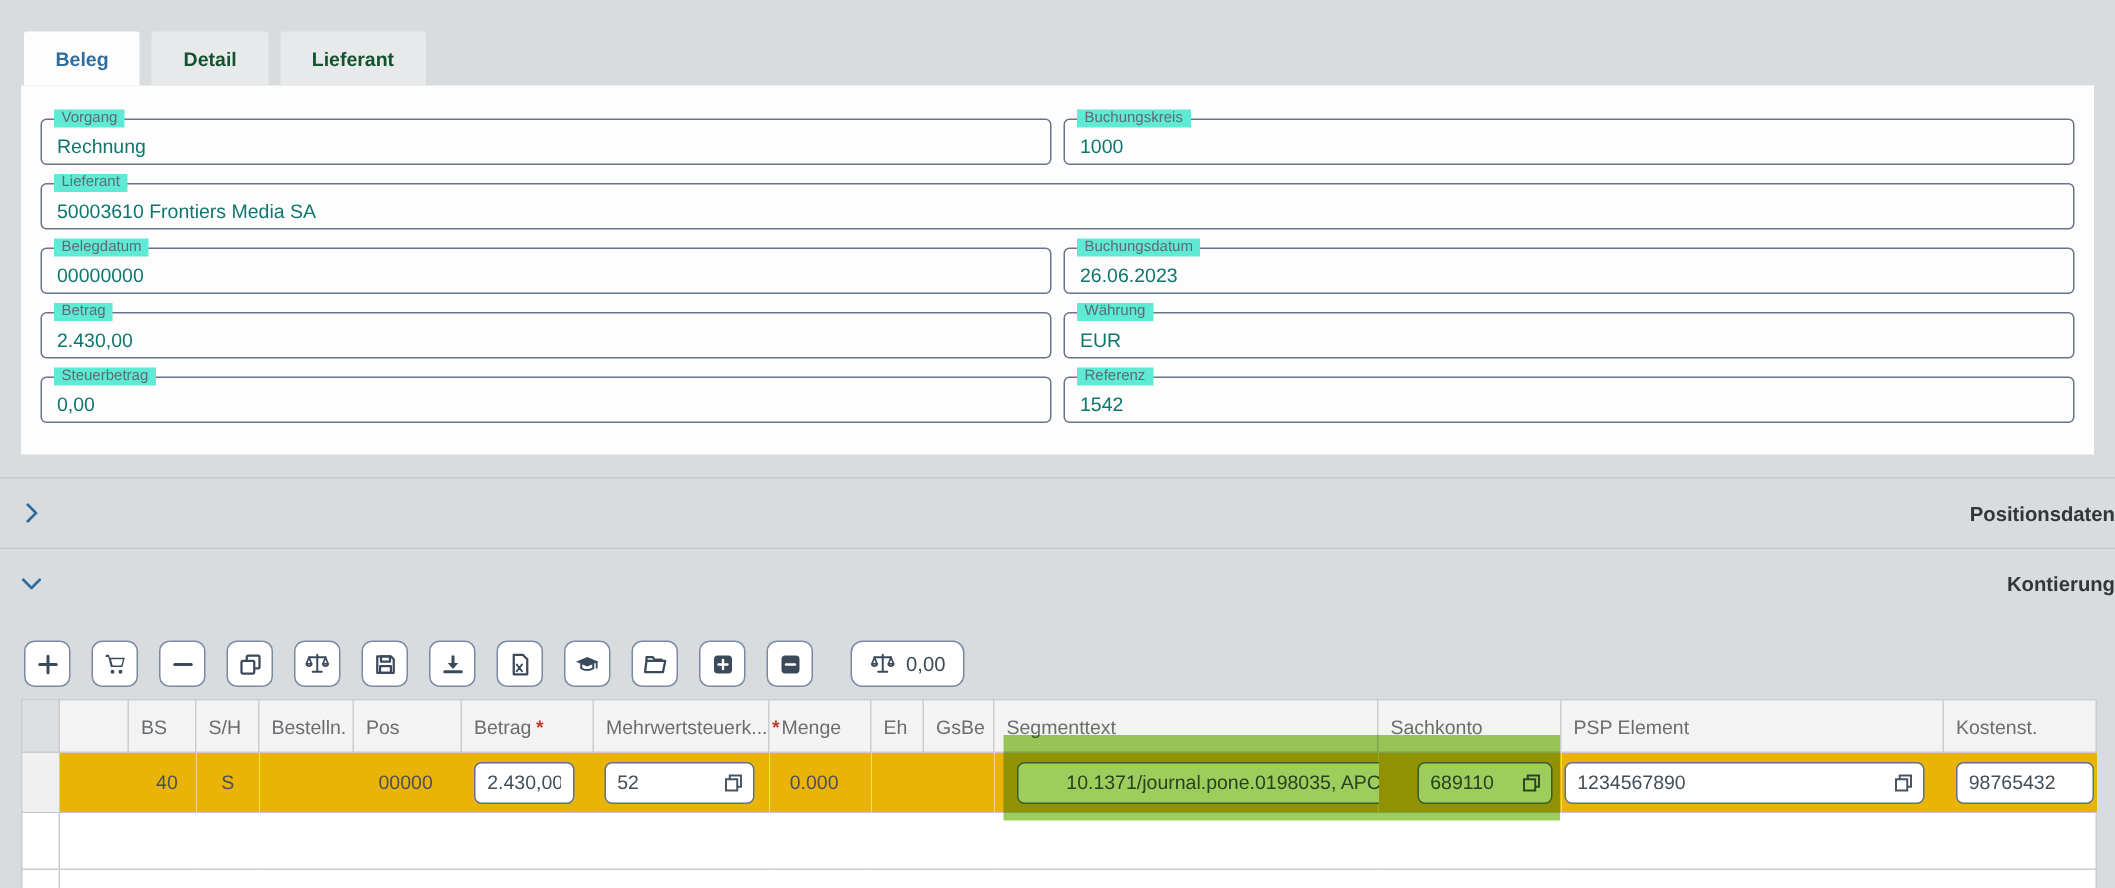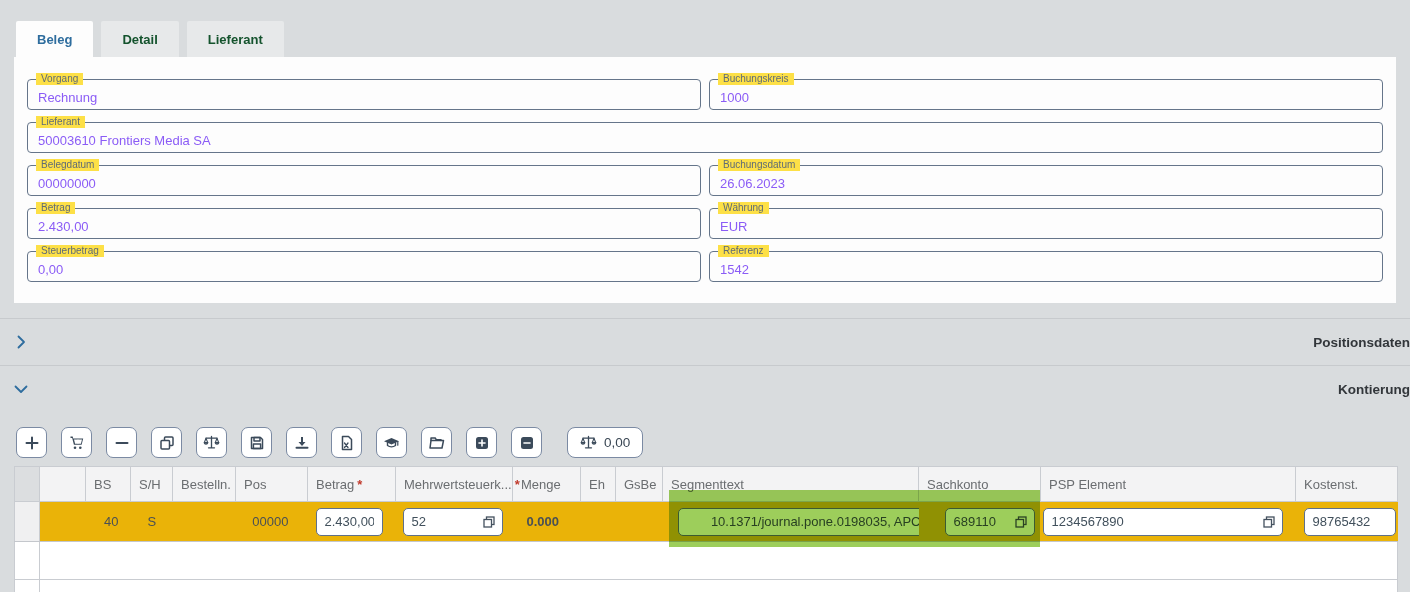--- a/index.html
+++ b/index.html
@@ -20,26 +20,26 @@
   }
   .tab.active { background: #fdfdfd; color: #2e6d9e; }
 
   
   .panel { margin: 0 14px; background: #fdfdfd; padding: 22px 13px 21px 13px; }
   .form-grid { display: grid; grid-template-columns: 1fr 1fr; column-gap: 8px; row-gap: 12px; }
   .fld { position: relative; height: 31px; border: 1px solid #65758a; border-radius: 4px; background: #fdfdfd; }
   .fld.full { grid-column: 1 / span 2; }
   .fld > label {
     position: absolute; top: -7px; left: 8px; padding: 0 5px;
-    font-size: 10px; color: #5f6b76; background: #fde047; line-height: 12px; white-space: nowrap;
+    font-size: 10px; color: #5f6b76; background: #5eead4; line-height: 12px; white-space: nowrap;
   }
   .fld > input {
     width: 100%; height: 100%; border: none; outline: none; background: transparent;
     padding: 6px 10px 0 10px; font-family: "Liberation Sans", sans-serif;
-    font-size: 13px; color: #8b5cf6;
+    font-size: 13px; color: #0f766e;
   }
 
   
   .divider { height: 1px; background: #c7cacd; }
   .divider.first { margin-top: 15px; }
   .section-header { display: flex; align-items: center; height: 46px; padding-left: 13px; cursor: pointer; justify-content: space-between; }
   .section-header .chev { width: 16px; height: 16px; margin-right: 11px; display: inline-flex; }
   .section-header .sec-label { font-size: 13.5px; font-weight: 700; color: #32363a; }
 
   
@@ -71,21 +71,21 @@
 
   tr.data td {
     height: 40px; background: #eab308; border-top: 1px solid #c4c7cc; border-bottom: 1px solid #c4c7cc;
     font-size: 13px; color: #4a5055; white-space: nowrap; position: relative;
   }
   tr.data td.sel { background: #f0f0f1; border-right: 1px solid #c9ccd1; border-left: 1px solid #c9ccd1; }
   tr.data td.r { text-align: right; }
   td.c-bs { padding-right: 12px; }
   td.c-sh { padding-left: 17px; }
   td.c-pos { padding-right: 19px; }
-  td.c-menge { padding-left: 14px; font-weight: bold; }
+  td.c-menge { padding-left: 14px; }
 
   .cellinput {
     height: 28px; border: 1px solid #5f7089; border-radius: 5px; background: #ffffff;
     font-family: "Liberation Sans", sans-serif; font-size: 13px; color: #41505c;
     padding: 0 8px; outline: none;
   }
   .iwrap { position: relative; display: inline-flex; align-items: center; }
   .iwrap .vh {
     position: absolute; right: 7px; top: 50%; transform: translateY(-50%);
     width: 14px; height: 14px; cursor: pointer;

